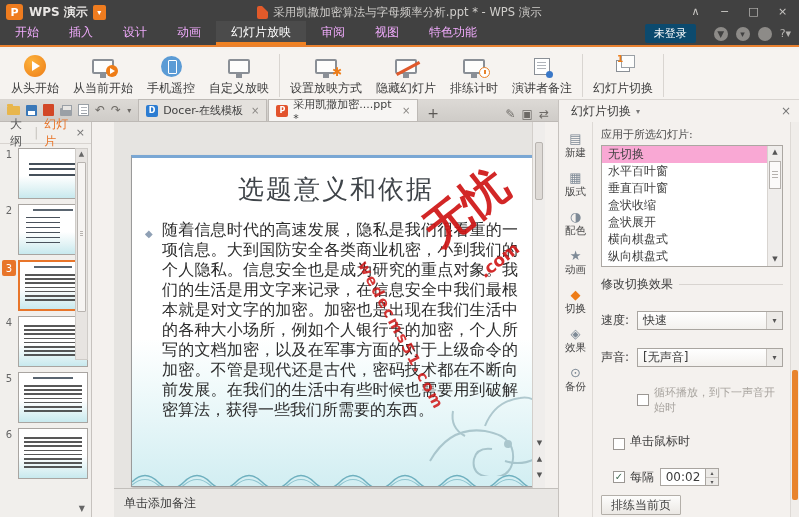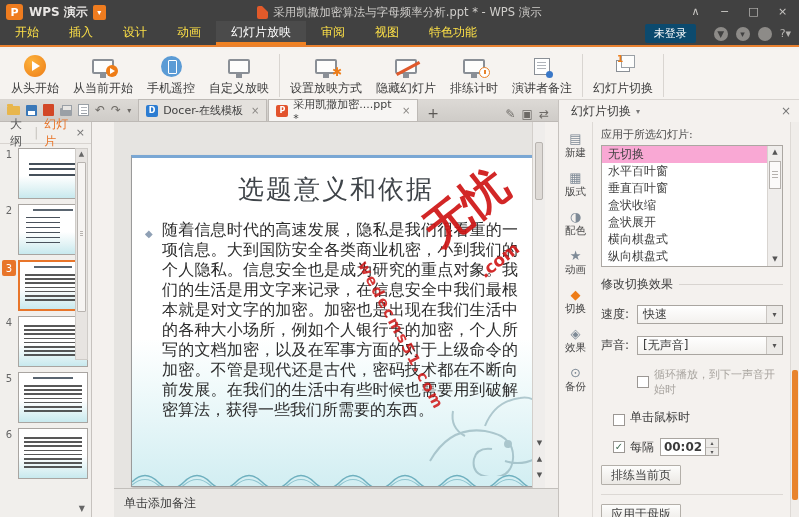--- a/index.html
+++ b/index.html
@@ -21,21 +21,21 @@
   .doc-title .file-ico{width:11px;height:13px;background:#e25a2a;border-radius:2px;margin-right:5px;
              position:relative;}
   .doc-title .file-ico::after{content:"";position:absolute;right:0;top:0;border:3px solid #414141;
              border-left-color:transparent;border-bottom-color:transparent;}
   .win-controls{position:absolute;right:2px;top:0;display:flex;}
   .win-btn{width:29px;height:22px;display:flex;align-items:center;justify-content:center;
            color:#c9c7c4;font-size:11px;}
   
   .tabrow{position:absolute;left:0;top:24px;width:799px;height:23px;background:#414141;
           display:flex;align-items:flex-end;border-bottom:2px solid #e98130;}
-  .rtab{padding:3px 15px 4px 15px;color:#fde047;font-size:12px;}
+  .rtab{padding:3px 15px 4px 15px;color:#f0abfc;font-size:12px;}
   .rtab.active{color:#fff;background:#4b4b4b;box-shadow:inset 0 -3px 0 #f08223;}
   .tabrow-right{margin-left:auto;display:flex;align-items:center;height:23px;padding-right:8px;}
   .login-btn{background:#0c4a6e;color:#fff;font-size:11px;padding:2px 9px;border-radius:2px;margin-right:10px;}
   .mini-ico{color:#b5b3b0;font-size:11px;margin-left:8px;}
   .mini-circle{width:14px;height:14px;border-radius:50%;background:#8d8b88;color:#414141;font-size:9px;
                display:flex;align-items:center;justify-content:center;margin-left:8px;}
   
   .ribbon{position:absolute;left:0;top:49px;width:799px;height:51px;background:#f6f3f0;
           border-bottom:1px solid #d9d5d1;display:flex;align-items:stretch;padding:3px 4px 0 4px;}
   .rb-btn{display:flex;flex-direction:column;align-items:center;justify-content:flex-start;
@@ -168,32 +168,32 @@
   .lb-items{position:absolute;left:0;top:0;right:15px;bottom:0;}
   .lb-item{height:17px;line-height:17px;padding-left:6px;color:#3f3f3f;font-size:12px;white-space:nowrap;}
   .lb-item.selected{background:#f9a8d4;}
   .lb-scroll{position:absolute;right:0;top:0;width:15px;bottom:0;background:#efedeb;border-left:1px solid #d8d4d0;}
   .lb-up,.lb-dn{position:absolute;left:0;width:14px;height:13px;text-align:center;font-size:7px;color:#555;line-height:13px;}
   .lb-up{top:0;} .lb-dn{bottom:0;}
   .lb-thumb{position:absolute;left:1px;right:1px;top:15px;height:28px;background:#fbfaf9;border:1px solid #b5b1ad;}
   .lb-thumb::after{content:"";position:absolute;left:2px;right:2px;top:12px;height:1px;background:#b5b1ad;box-shadow:0 3px 0 #b5b1ad,0 -3px 0 #b5b1ad;}
   .sect{display:flex;align-items:center;margin-top:9px;color:#3c3c3c;}
   .sect::after{content:"";flex:1;height:1px;background:#d8d4d0;margin-left:6px;}
-  .frow{display:flex;align-items:center;margin-top:12px;}
+  .frow{display:flex;align-items:center;margin-top:18px;}
   .frow .fl{width:36px;flex:none;}
   .combo{flex:1;height:19px;border:1px solid #a9a5a0;background:linear-gradient(#fff,#f3f1ee);
           display:flex;align-items:center;padding-left:5px;position:relative;}
   .combo .cb-arrow{position:absolute;right:0;top:0;bottom:0;width:16px;border-left:1px solid #c9c5c1;
           display:flex;align-items:center;justify-content:center;font-size:8px;color:#555;background:#eceae7;}
   .chk{width:12px;height:12px;border:1px solid #9b9793;background:#fff;flex:none;margin-right:5px;
           display:flex;align-items:center;justify-content:center;font-size:10px;color:#4a6a55;line-height:12px;}
   .chk.checked{color:#3f6a4f;}
   .muted{color:#a8a49f;}
   .time-input{width:46px;height:18px;border:1px solid #a9a5a0;background:#fff;display:flex;align-items:center;
-          justify-content:center;margin-left:6px;font-size:12px;font-weight:bold;}
+          justify-content:center;margin-left:6px;font-size:12px;}
   .spinner{width:13px;height:18px;border:1px solid #a9a5a0;border-left:none;display:flex;flex-direction:column;}
   .spinner span{flex:1;display:flex;align-items:center;justify-content:center;font-size:6px;color:#555;background:#eceae7;}
   .spinner span:first-child{border-bottom:1px solid #c9c5c1;}
   .pbtn{display:inline-flex;align-items:center;justify-content:center;height:20px;padding:0 9px;
           border:1px solid #b3afa9;background:linear-gradient(#fdfdfc,#ebe8e4);font-size:12px;color:#3c3c3c;border-radius:1px;}
   .hr{height:1px;background:#dcd8d4;margin-top:9px;}
   .pane-scroll{position:absolute;right:0;top:22px;width:9px;bottom:0;background:#f0edea;border-left:1px solid #ddd9d5;}
   .pane-scroll .ps-thumb{position:absolute;left:1px;right:1px;top:248px;height:130px;background:#e8832c;border-radius:2px;}
 </style>
 </head>

